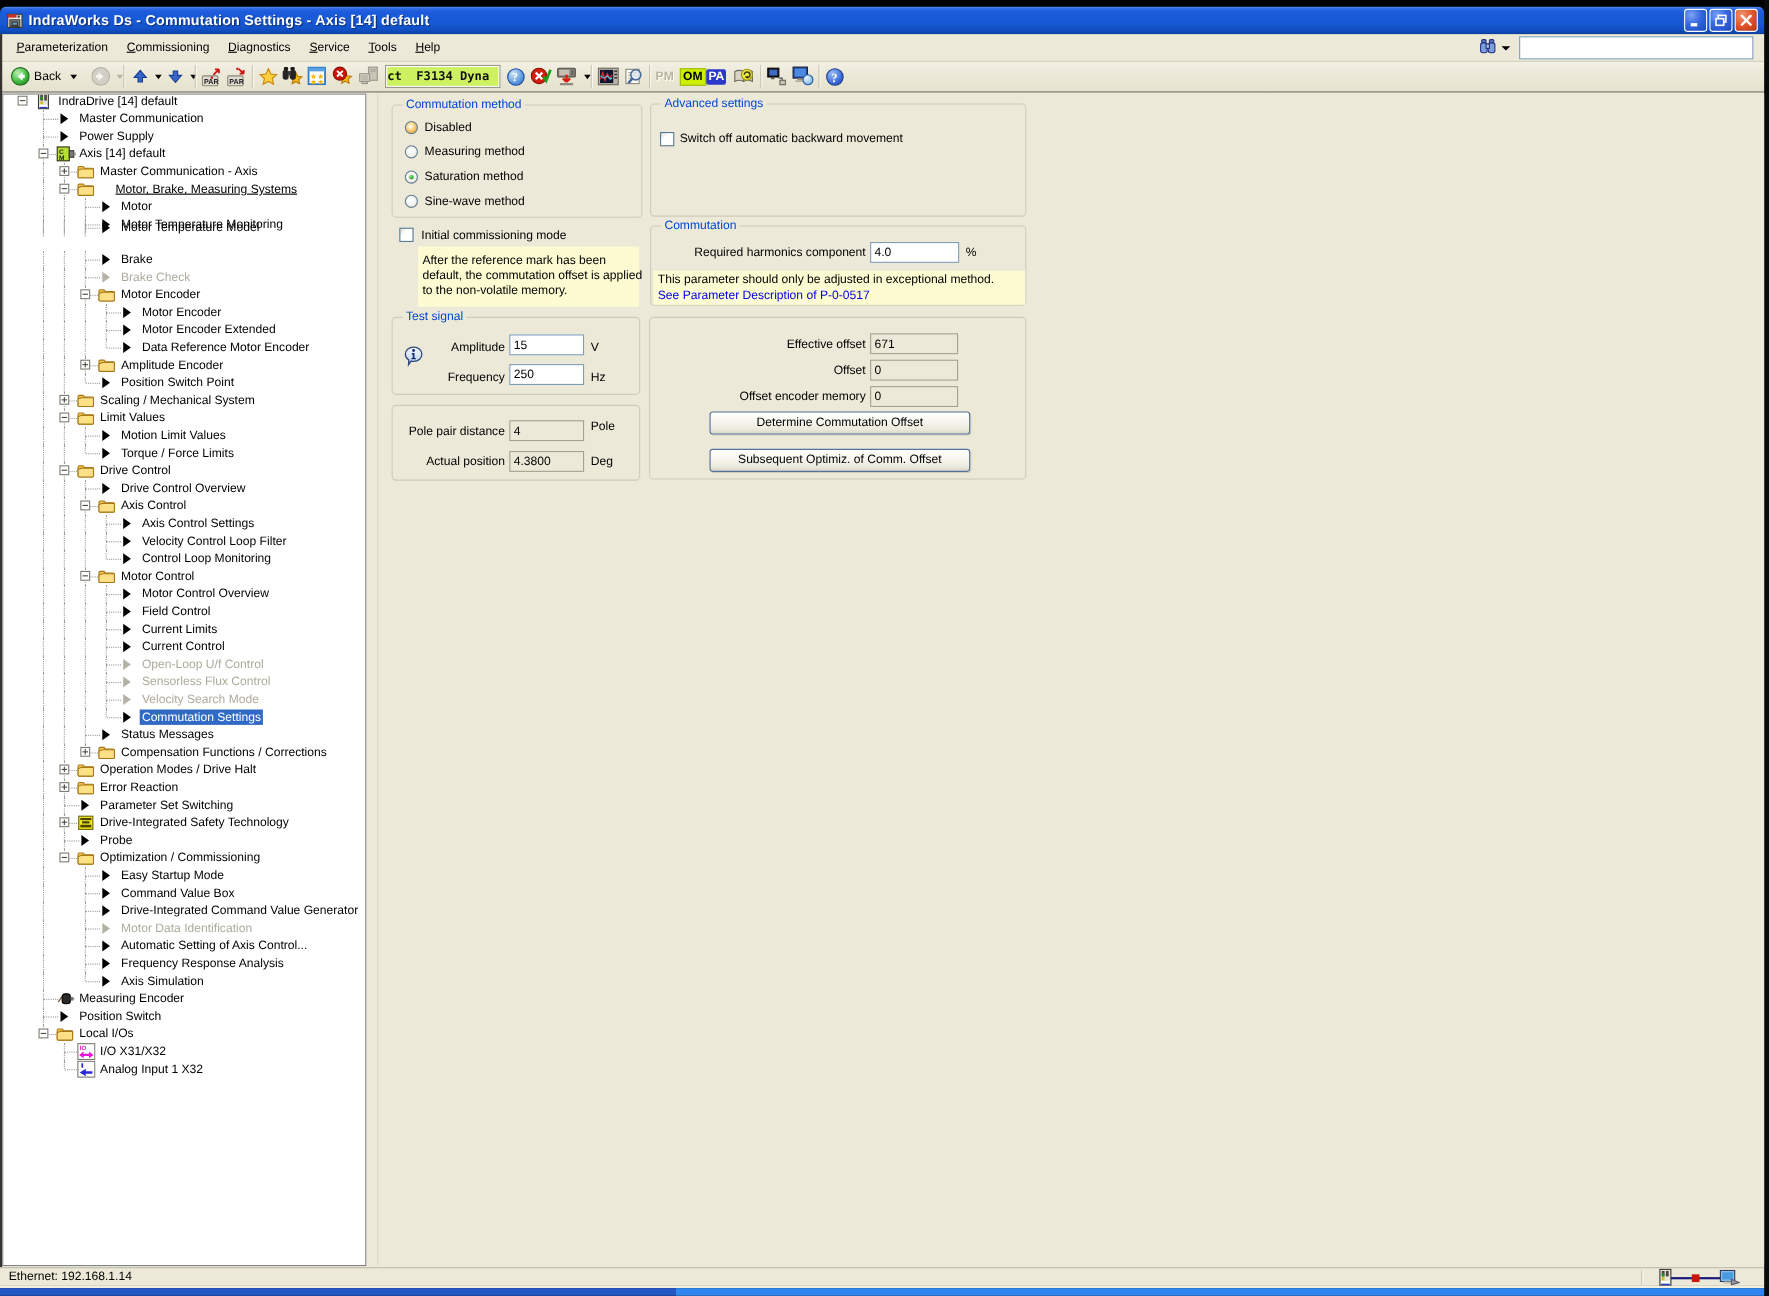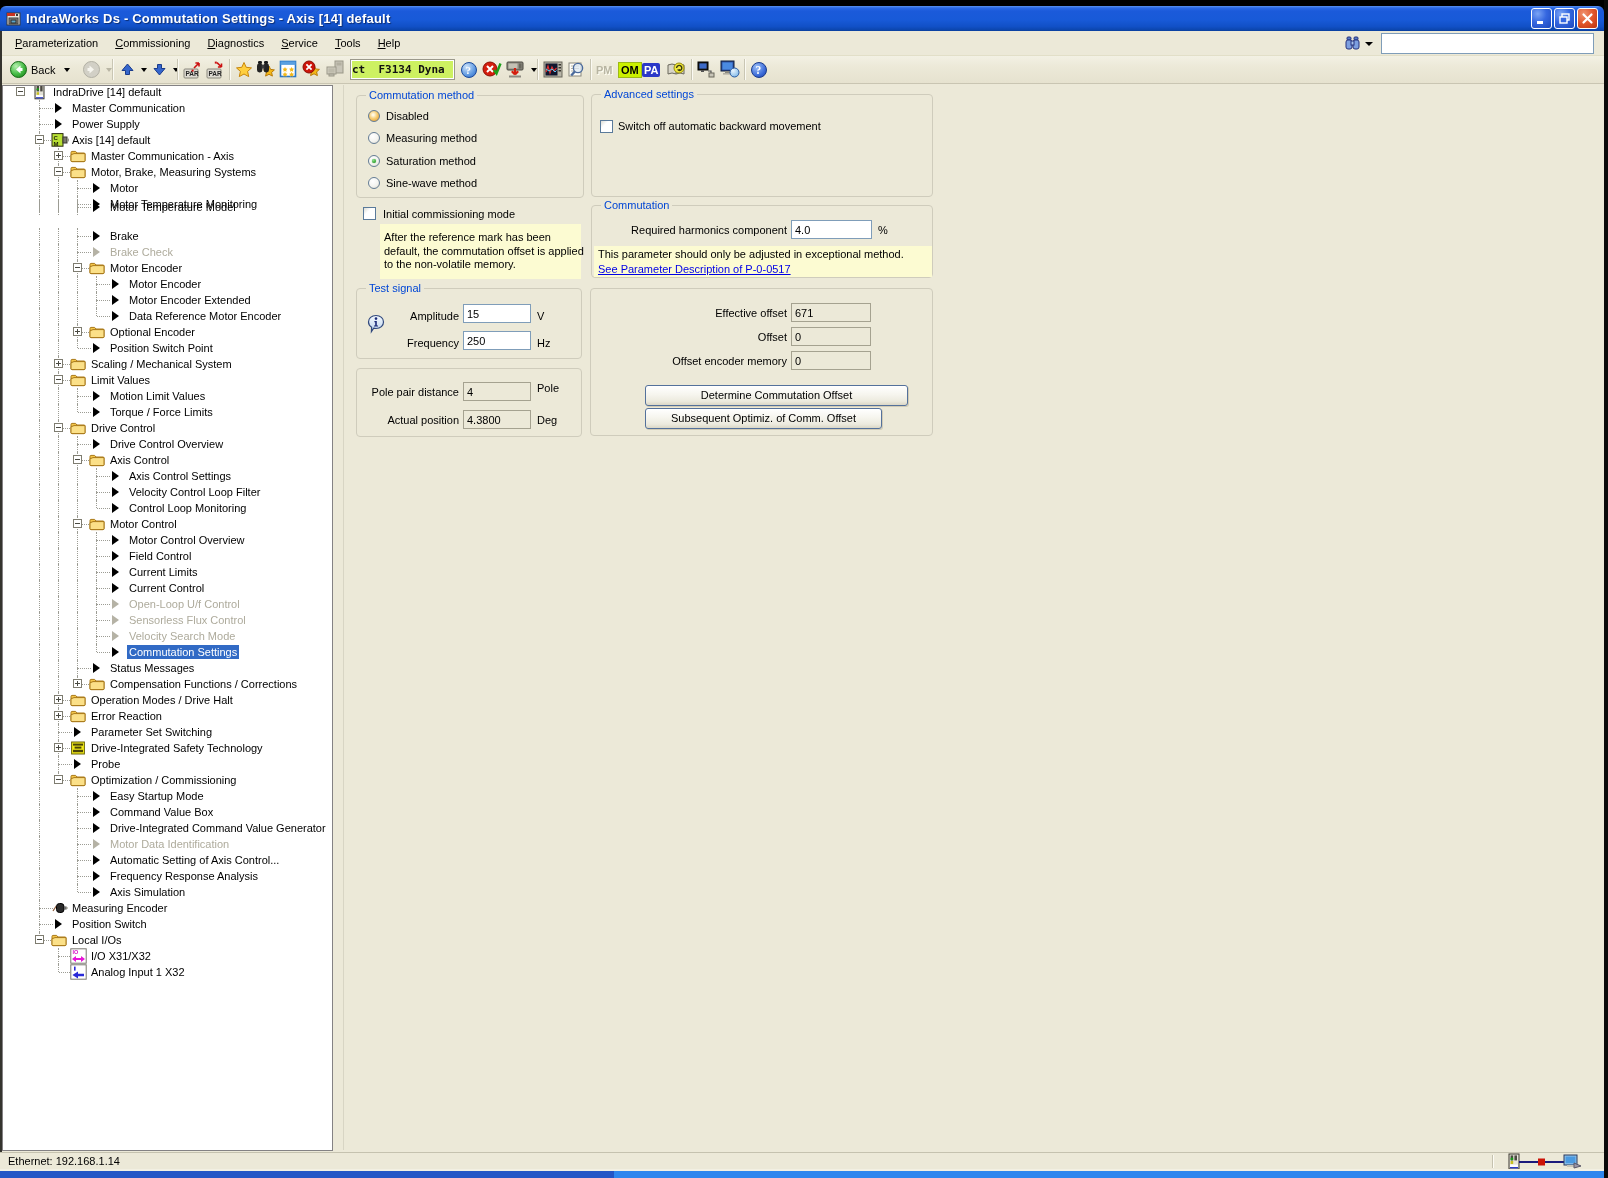--- a/index.html
+++ b/index.html
@@ -62,21 +62,21 @@
   .radio.on::after{content:"";position:absolute;left:3px;top:3px;width:4px;height:4px;border-radius:50%;background:radial-gradient(circle at 35% 30%,#8ee08a,#2da12b 70%,#1c7a1a);box-shadow:0 0 1px #2da12b;}
   .checkbox{position:absolute;width:13px;height:13px;border:1px solid #5a7a9a;background:linear-gradient(135deg,#dcdcd4 0%,#ffffff 35%,#ffffff 100%);}
   .lbl{position:absolute;white-space:nowrap;height:14px;line-height:14px;}
   .lbl.r{text-align:right;}
   .field{position:absolute;height:19px;border:1px solid #7f9db9;background:#fff;font:11px "Liberation Sans",sans-serif;padding:1px 3px 0 3px;}
   .field.ro{border:1px solid #a5a290;background:#ece9d8;}
   .infobox{position:absolute;background:#fcfbd2;}
   .infobox .iline{display:block;padding-left:4px;line-height:13.5px;white-space:nowrap;}
   .notebox{position:absolute;background:#fcfbd2;}
   .notebox .nline{display:block;padding-left:4px;line-height:15px;white-space:nowrap;}
-  .linktext{color:#0000e6;text-decoration:underline;cursor:pointer;}
+  .linktext{color:#0000e6;cursor:pointer;}
   .xpbtn{position:absolute;height:21px;border:1px solid #54719b;border-radius:3px;
     background:linear-gradient(180deg,#ffffff 0%,#f6f5ee 45%,#eceade 80%,#dbd7c6 100%);
     font:11px "Liberation Sans",sans-serif;color:#000;text-align:center;line-height:19px;
     box-shadow:inset 0 1px 0 #fff, 1px 1px 0 rgba(160,150,120,.35);}
   
   .statusbar{position:absolute;left:0;top:1152px;width:1604px;height:17px;background:#ece9d8;border-top:1px solid #c5c2af;}
   .status-text{position:absolute;left:8px;top:2px;}
   .status-sep{position:absolute;top:2px;width:2px;height:13px;border-left:1px solid #c5c2af;border-right:1px solid #fdfcf5;}
   .bottomedge{position:absolute;left:0;top:1169px;width:1604px;height:2px;background:#f2f0e3;}
   .taskbar-l{position:absolute;left:0;top:1171px;width:614px;height:7px;background:#2456c6;}
@@ -421,21 +421,21 @@
         <span class="tguide" style="left: 55px; top: 0px; height: 8px;"></span>
         <span class="tguide" style="left: 55px; top: 8px; height: 8px;"></span>
         <span class="tstub" style="left: 56px; top: 8px; width: 13px;"></span>
         <span class="texp" style="left: 51px;">
           <i></i>
         </span>
         <span class="ticon" style="left: 67px;"><svg width="16" height="16" viewBox="0 0 16 16">
             <path d="M1 4.5 Q1 3.4 2 3.4 L5.6 3.4 L7 5 L14 5 Q15 5 15 6 L15 12.6 Q15 13.6 14 13.6 L2 13.6 Q1 13.6 1 12.6 Z" fill="#f4c64a" stroke="#a87818"></path>
             <path d="M1 6.8 L4 5.6 L15 5.6 L15 12.6 Q15 13.6 14 13.6 L2 13.6 Q1 13.6 1 12.6 Z" fill="#fbe088" stroke="#a87818"></path>
           </svg></span>
-        <span class="tlabel" style="left: 86px;">Motor, Brake, Measuring Systems</span>
+        <span class="tlabel" style="left: 100px; text-decoration: underline;">Motor, Brake, Measuring Systems</span>
       </div>
       <div class="trow" style="top: 94px;">
         <span class="tguide" style="left: 36px; top: 0px; height: 16px;"></span>
         <span class="tguide" style="left: 55px; top: 0px; height: 16px;"></span>
         <span class="tguide" style="left: 74px; top: 0px; height: 8px;"></span>
         <span class="tguide" style="left: 74px; top: 8px; height: 8px;"></span>
         <span class="tstub" style="left: 75px; top: 8px; width: 13px;"></span>
         <span class="ticon" style="left: 86px;">
           <span class="arrowglyph"></span>
         </span>
@@ -542,21 +542,21 @@
         <span class="tguide" style="left: 74px; top: 8px; height: 8px;"></span>
         <span class="tstub" style="left: 75px; top: 8px; width: 13px;"></span>
         <span class="texp plus" style="left: 70px;">
           <i></i>
           <b></b>
         </span>
         <span class="ticon" style="left: 86px;"><svg width="16" height="16" viewBox="0 0 16 16">
             <path d="M1 4.5 Q1 3.4 2 3.4 L5.6 3.4 L7 5 L14 5 Q15 5 15 6 L15 12.6 Q15 13.6 14 13.6 L2 13.6 Q1 13.6 1 12.6 Z" fill="#f4c64a" stroke="#a87818"></path>
             <path d="M1 6.8 L4 5.6 L15 5.6 L15 12.6 Q15 13.6 14 13.6 L2 13.6 Q1 13.6 1 12.6 Z" fill="#fbe088" stroke="#a87818"></path>
           </svg></span>
-        <span class="tlabel" style="left: 105px;">Optional Encoder</span>
+        <span class="tlabel" style="left: 105px;">Amplitude Encoder</span>
       </div>
       <div class="trow" style="top: 254px;">
         <span class="tguide" style="left: 36px; top: 0px; height: 16px;"></span>
         <span class="tguide" style="left: 55px; top: 0px; height: 16px;"></span>
         <span class="tguide" style="left: 74px; top: 0px; height: 8px;"></span>
         <span class="tstub" style="left: 75px; top: 8px; width: 13px;"></span>
         <span class="ticon" style="left: 86px;">
           <span class="arrowglyph"></span>
         </span>
         <span class="tlabel" style="left: 105px;">Position Switch Point</span>
@@ -1092,21 +1092,21 @@
       <span class="lbl" style="left:180px;top:44px">Deg</span>
     </div>
 
     <div class="groupbox" style="left:246px;top:203px;width:343px;height:148px">
       <span class="lbl r" style="left:0;top:17px;width:196px">Effective offset</span>
       <input class="field ro" style="left: 200px; top: 14px; width: 80px;" readonly="" value="671">
       <span class="lbl r" style="left:0;top:41px;width:196px">Offset</span>
       <input class="field ro" style="left: 200px; top: 38px; width: 80px;" readonly="" value="0">
       <span class="lbl r" style="left:0;top:65px;width:196px">Offset encoder memory</span>
       <input class="field ro" style="left: 200px; top: 62px; width: 80px;" readonly="" value="0">
-      <div class="xpbtn" style="left:54px;top:96px;width:263px">Determine Commutation Offset</div>
+      <div class="xpbtn" style="left:54px;top:85px;width:237px">Determine Commutation Offset</div>
       <div class="xpbtn" style="left:54px;top:119px;width:237px">Subsequent Optimiz. of Comm. Offset</div>
     </div>
   </div>
 
   <div class="statusbar">
     <span class="status-text">Ethernet: 192.168.1.14</span>
     <span class="status-sep" style="right:110px"></span>
     <span style="position:absolute;right:22px;top:0">
       <svg width="74" height="17" viewBox="0 0 74 17">
         <rect x="1" y="1" width="10" height="15" fill="#e8e5da" stroke="#3a3830"></rect>

